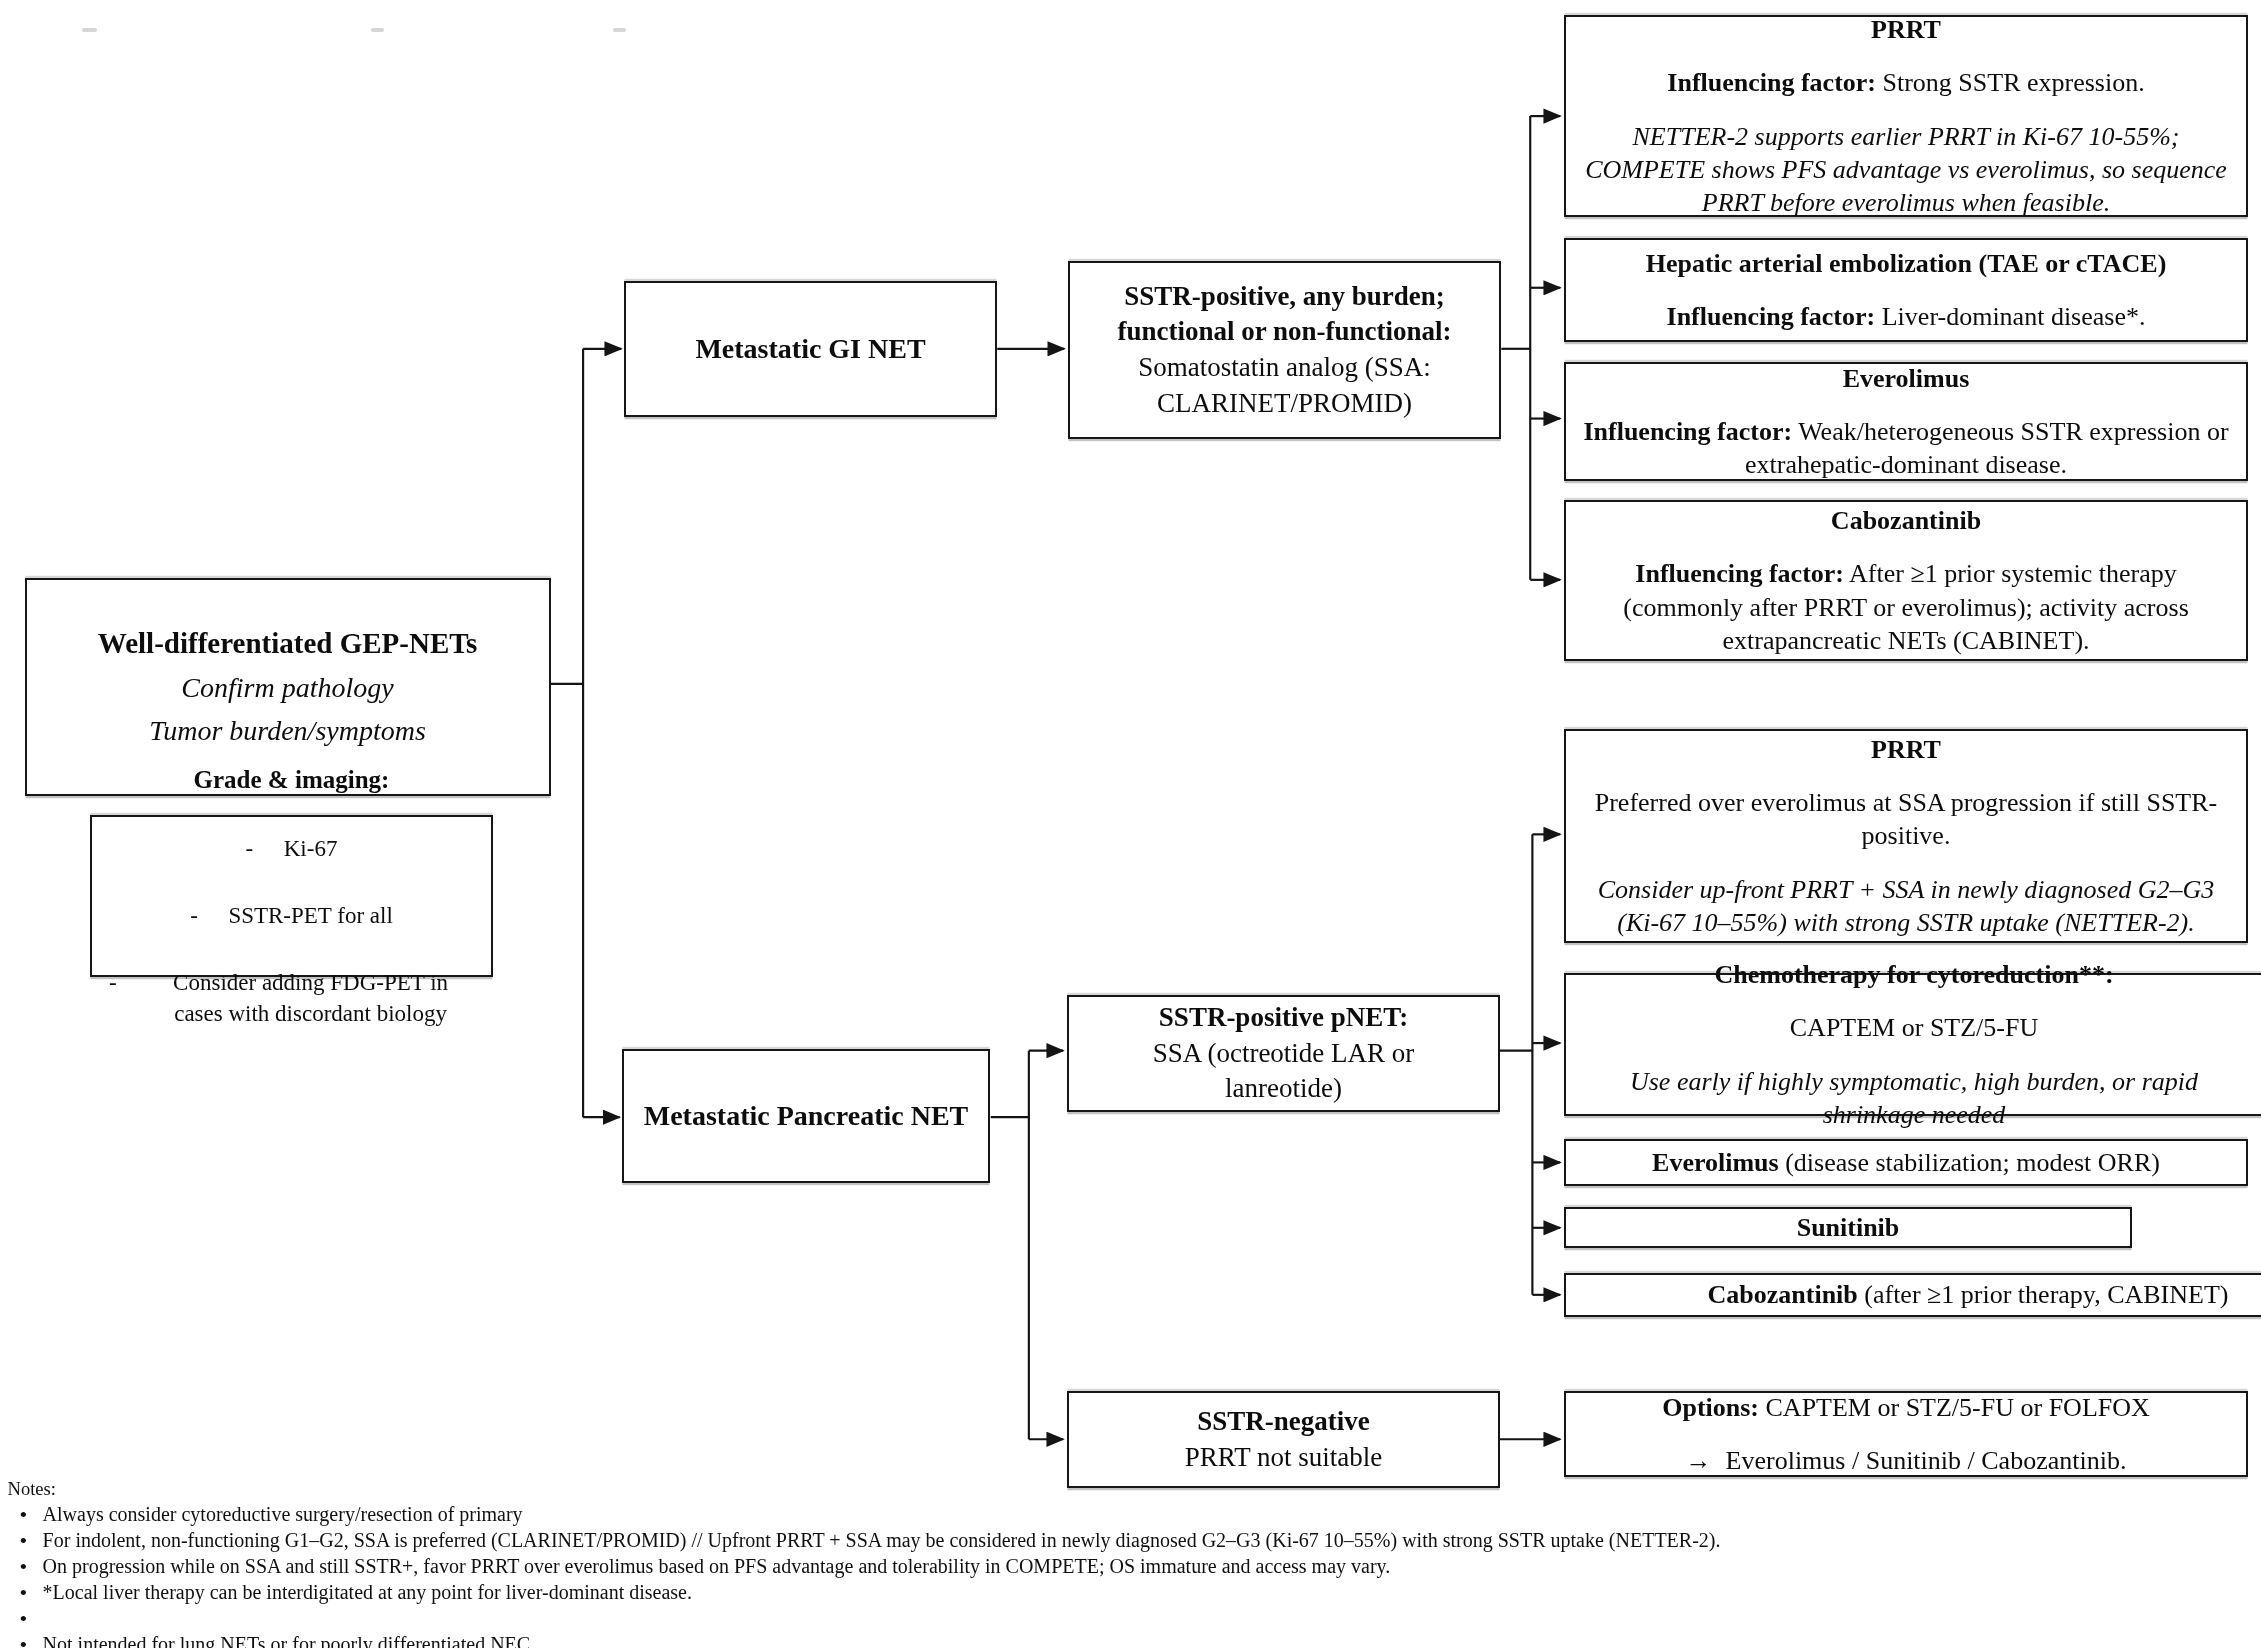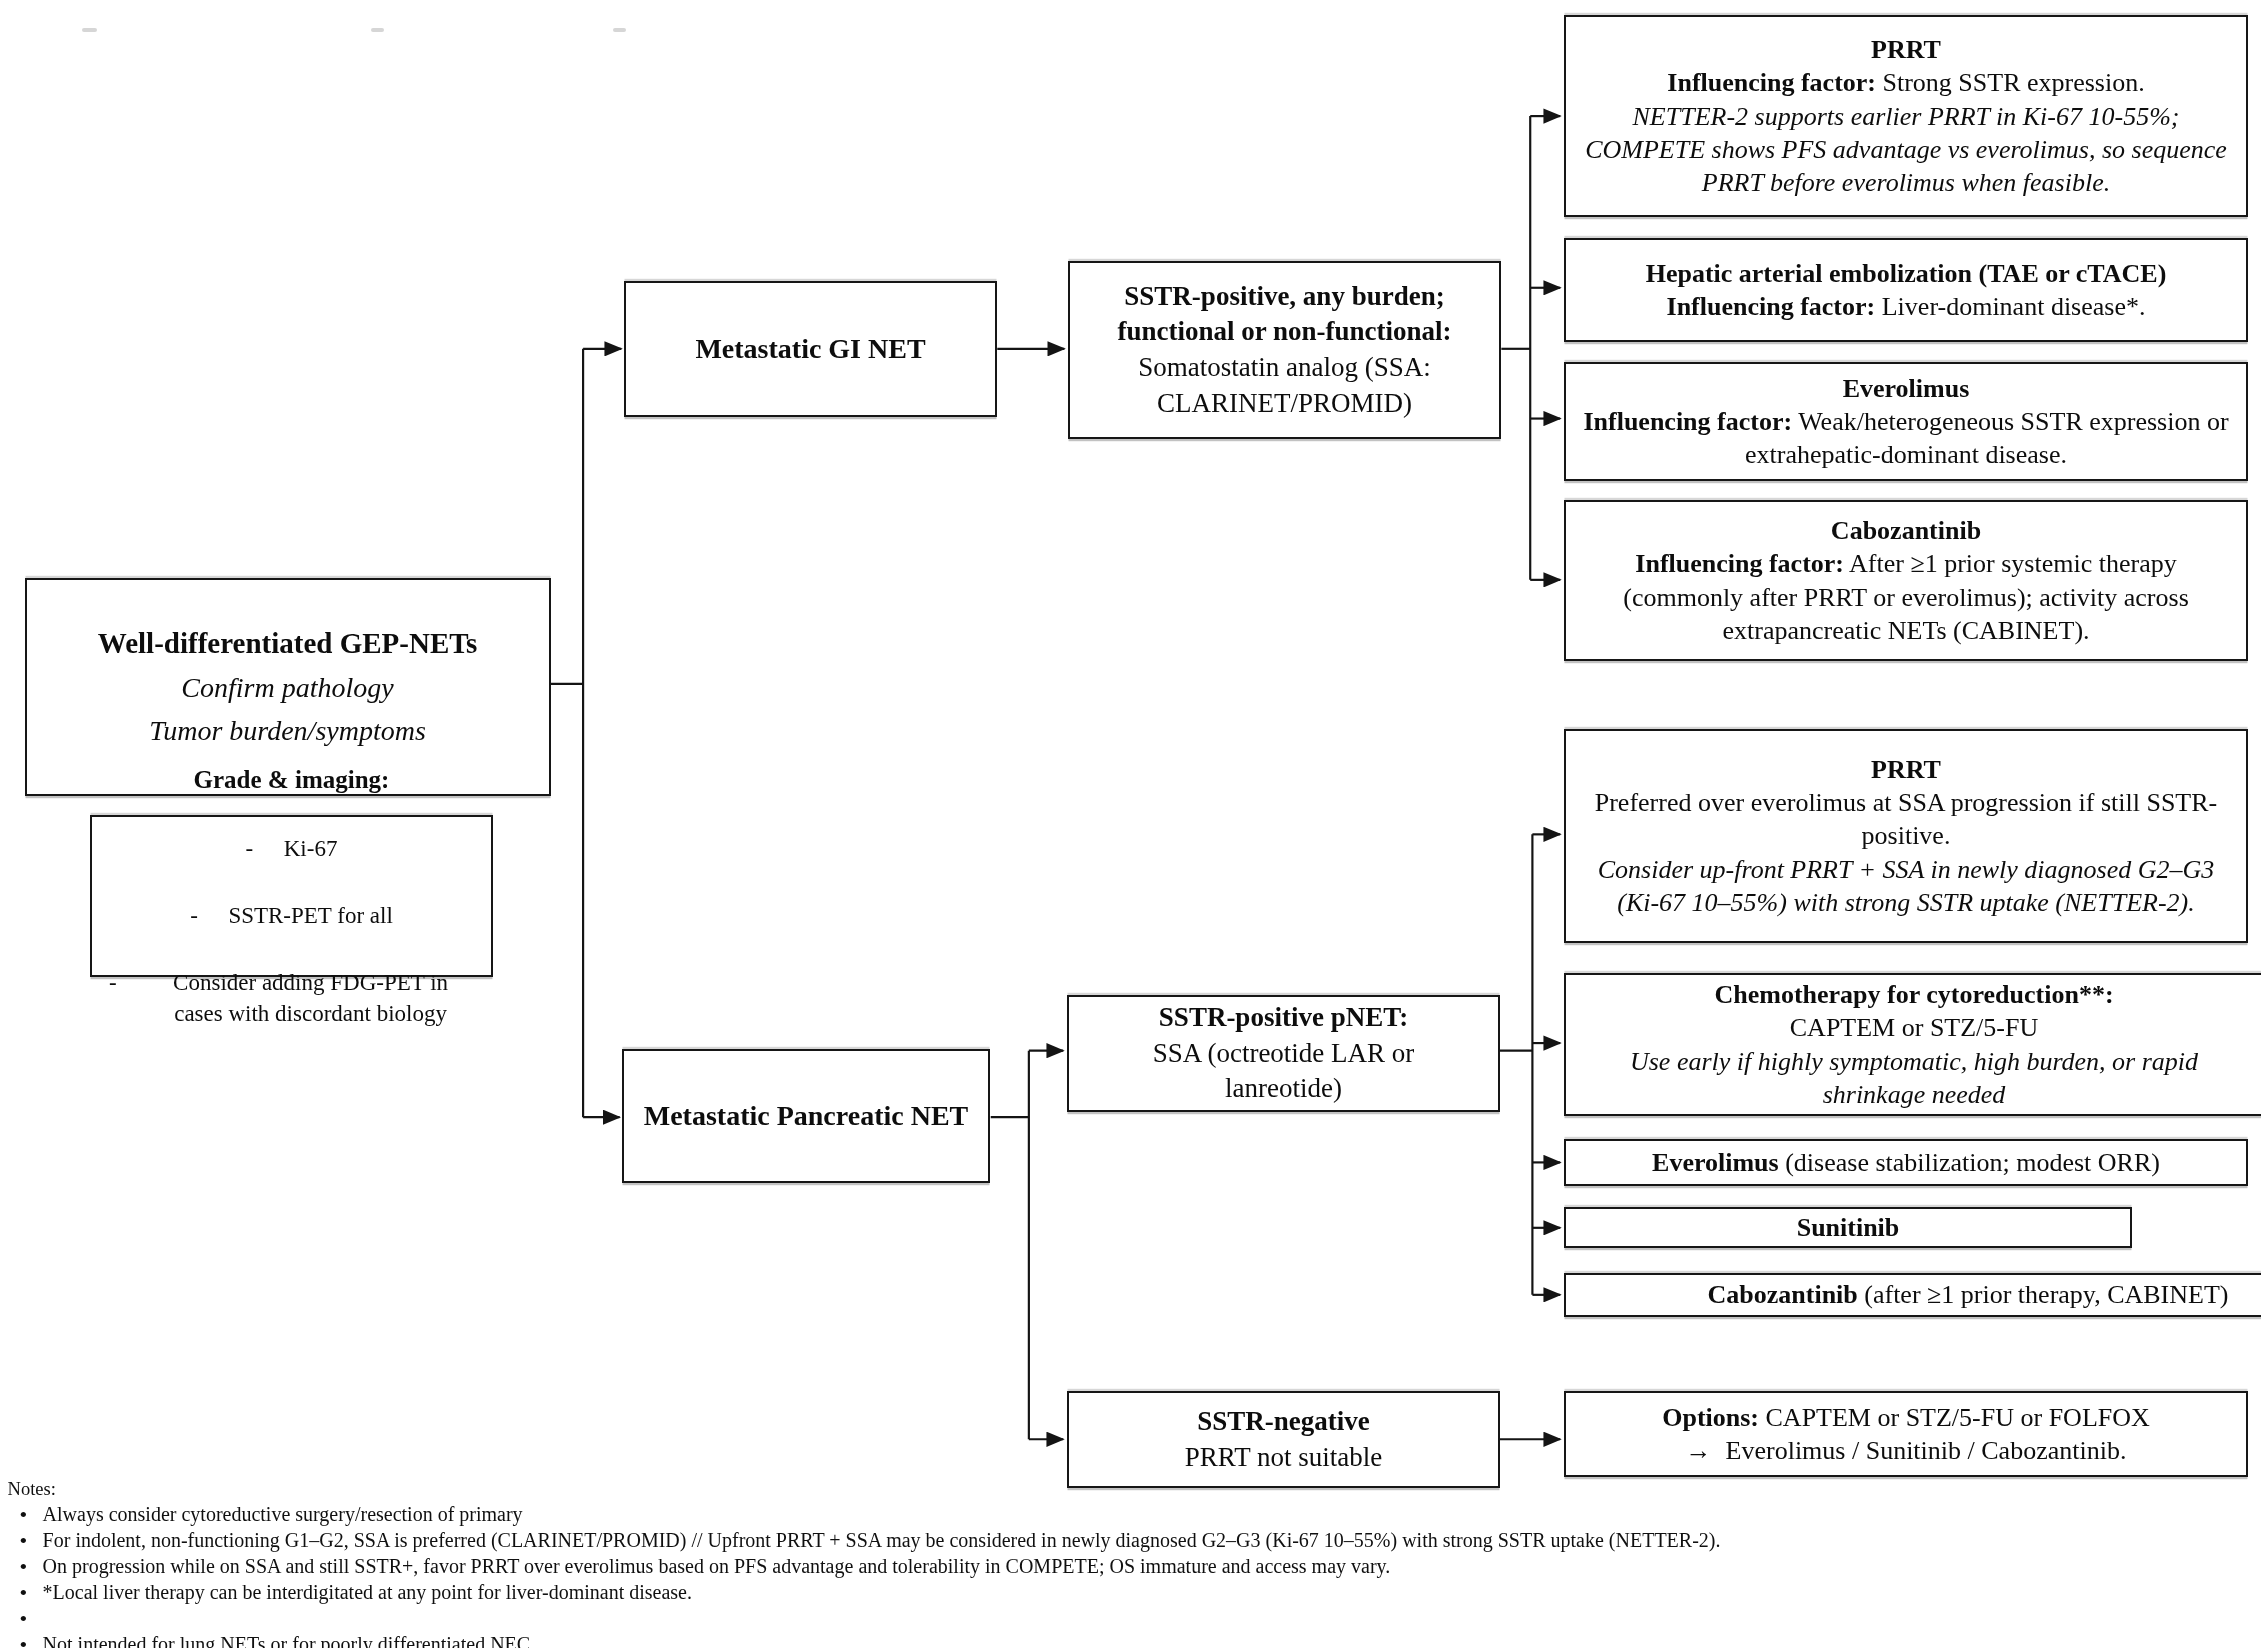--- a/index.html
+++ b/index.html
@@ -15,21 +15,21 @@
   .i{font-style:italic;}
   .root{font-size:28px;line-height:1.55;}
   .root .ttl{font-size:29px;font-weight:bold;}
   .grade{font-size:23px;line-height:1.34;padding:5.5px 8.7px;}
   .grade .ttl{font-size:25px;font-weight:bold;margin-bottom:2.2px;}
   .gi-row{display:flex;justify-content:center;align-items:flex-start;}
   .gi-dash{margin-right:30.5px;}
   .gi-text{max-width:327px;}
   .branch{font-size:28px;font-weight:bold;line-height:1.35;padding:4.4px 16.4px;}
   .mid{font-size:27px;line-height:1.32;padding:20px 13px;}
-  .opt{font-size:26px;line-height:1.28;padding:6.5px 14px;}
+  .opt{font-size:26px;line-height:1.28;padding:6.5px 14px;gap:20px;}
   .opt .ttl{font-weight:bold;}
   .oneline{font-size:26px;line-height:1.2;padding:2.2px 9.8px;}
   .optnote{font-style:italic;}
   .arrow-glyph{display:inline-block;margin-right:14px;}
   .notes{position:absolute;left:7.6px;top:1477px;width:2248px;z-index:2;
          font-size:20px;color:#101010;}
   .notes-title{font-size:18.5px;line-height:25px;}
   .note-row{display:flex;align-items:flex-start;line-height:25px;white-space:nowrap;}
   .note-bullet{flex:0 0 35px;padding-left:12px;box-sizing:border-box;}
   .note-bullet::before{content:"\2022";font-size:22px;}

